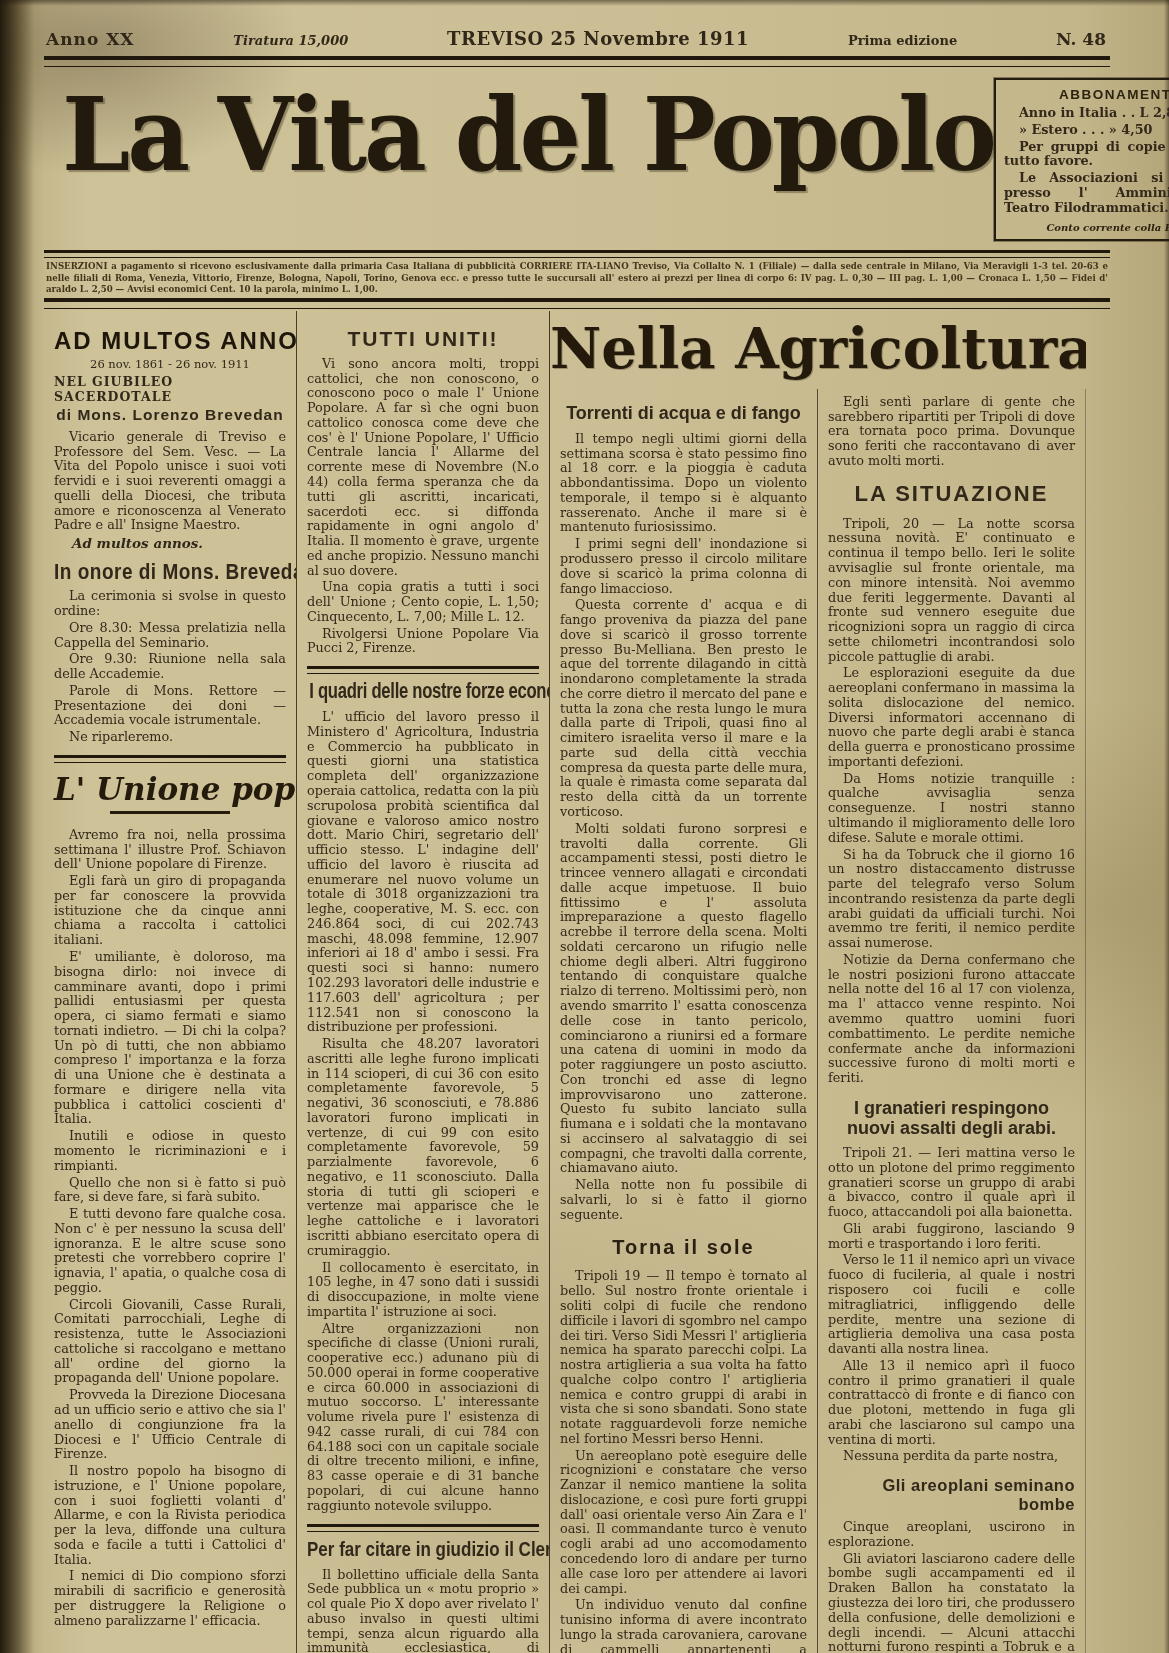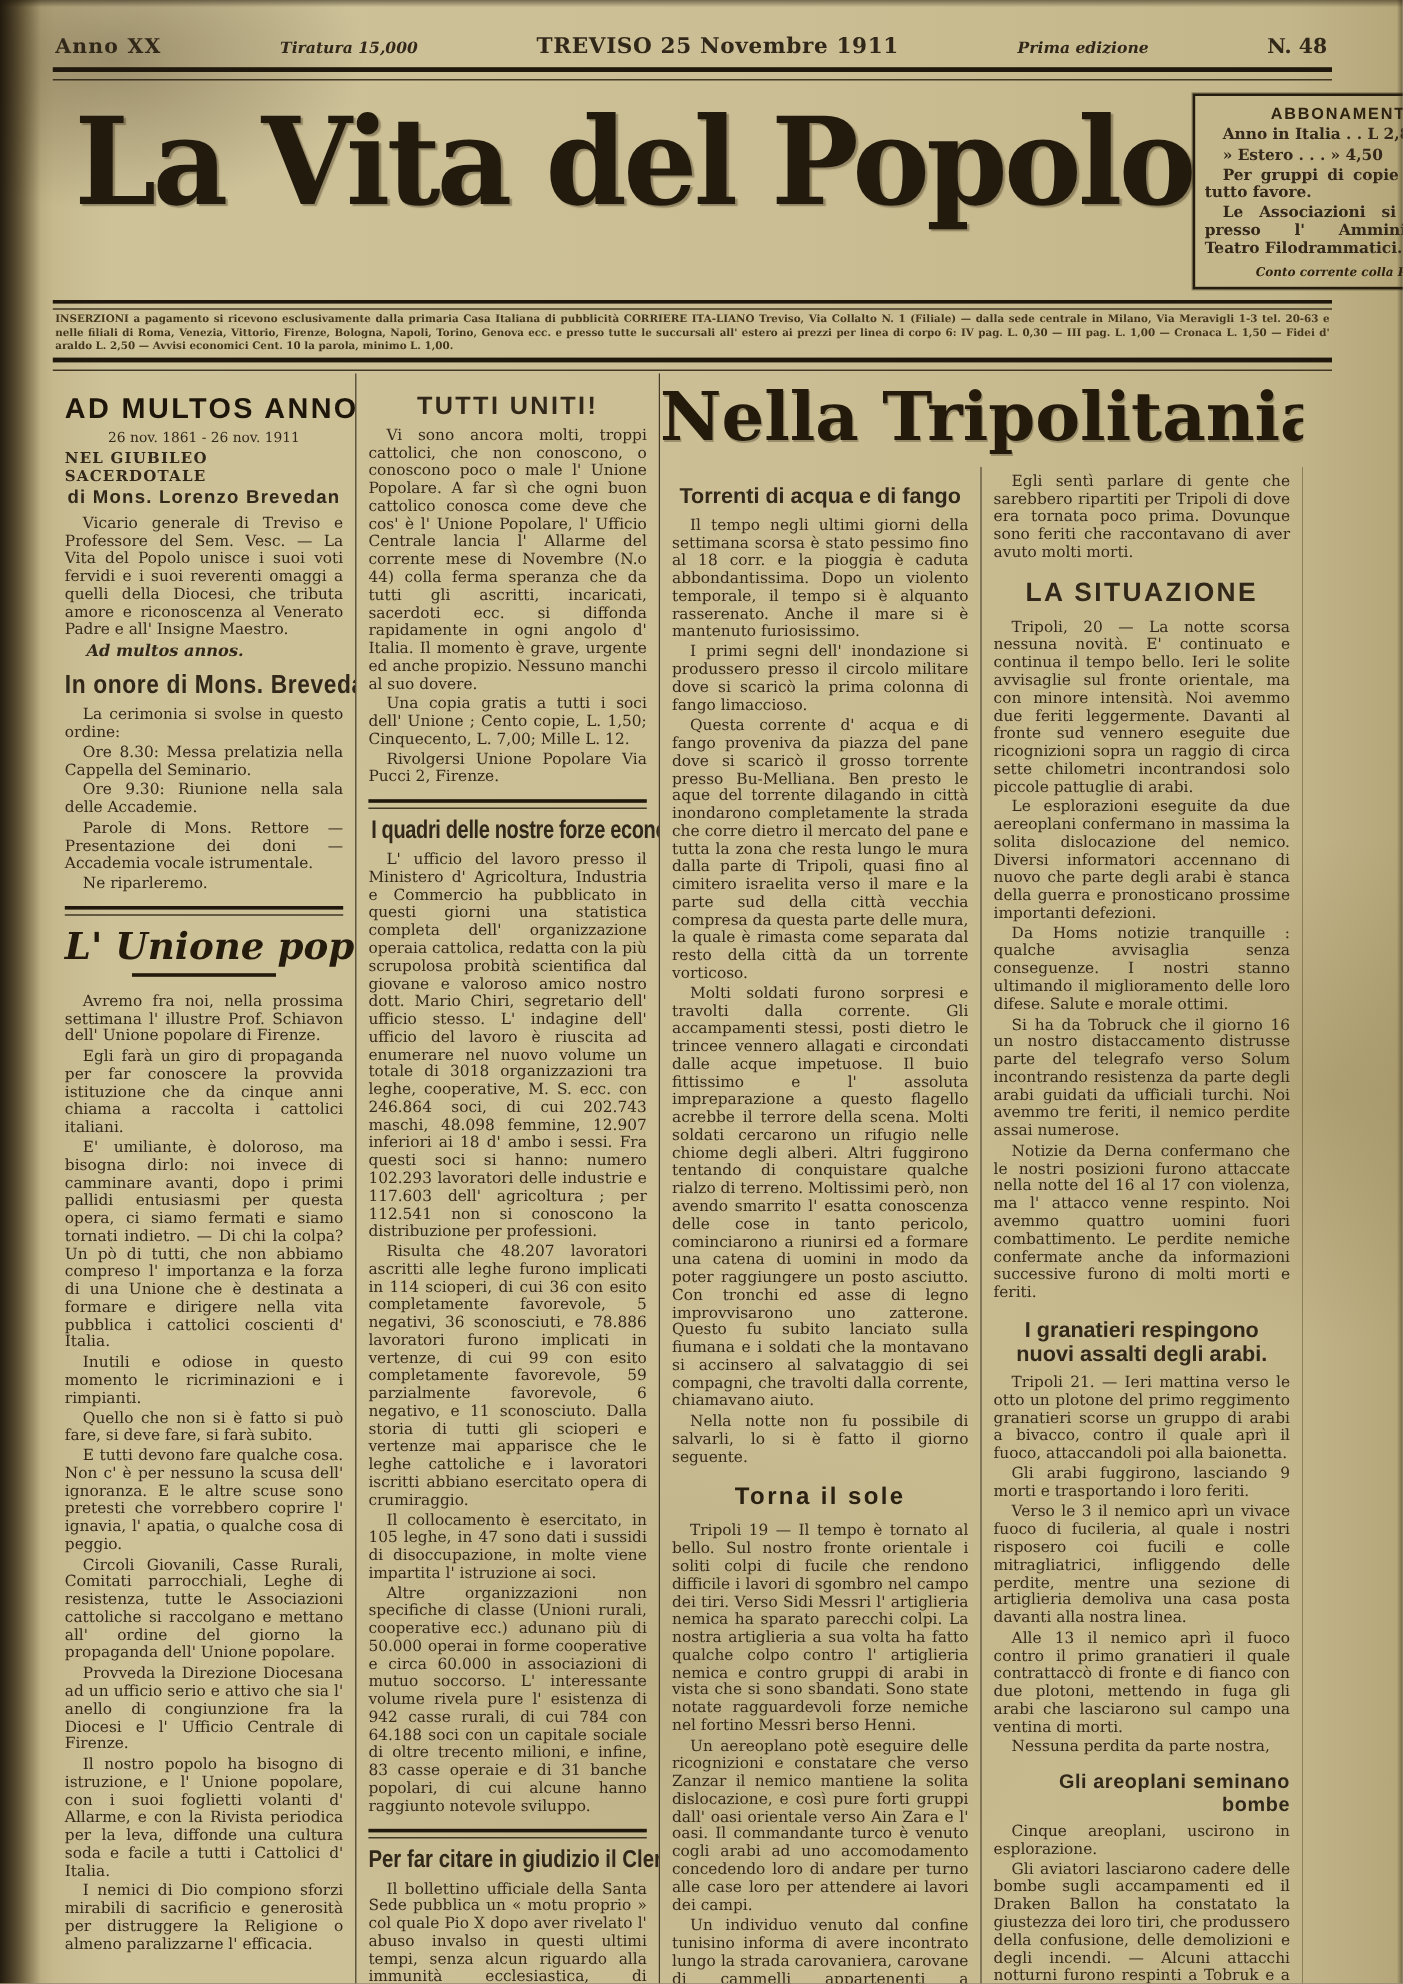--- a/index.html
+++ b/index.html
@@ -22,21 +22,21 @@
     }
   .edge-top{position:absolute;left:0;top:0;width:100%;height:6px;background:linear-gradient(180deg,rgba(30,22,10,.5),rgba(30,22,10,0));}
   .edge-right{position:absolute;right:0;top:0;width:5px;height:100%;background:linear-gradient(270deg,rgba(30,22,10,.45),rgba(30,22,10,0));}
   .inner{position:absolute;left:44px;top:24px;width:1066px;}
 
   
   .topbar{display:flex;align-items:baseline;justify-content:space-between;padding:4px 4px 6px 2px;}
   .tb-anno{font-weight:bold;font-size:17px;letter-spacing:1px;}
   .tb-tiratura{font-style:italic;font-weight:bold;font-size:13px;}
   .tb-date{font-weight:bold;font-size:18px;letter-spacing:.5px;}
-  .tb-edition{font-style:italic;font-weight:bold;font-size:13px;text-align:center;}
+  .tb-edition{font-weight:bold;font-size:13px;text-align:center;}
   .tb-num{font-weight:bold;font-size:17px;}
 
   .rule-heavy{height:6px;border-top:4px solid #20180c;border-bottom:1px solid #20180c;margin:1px 0;}
   .rule-heavy.thin{height:4px;border-top:3px solid #20180c;}
 
   
   .masthead-row{display:flex;align-items:stretch;padding:2px 0 2px;}
   .masthead{
     flex:1;margin:0;padding:6px 0 2px 18px;
     font-size:97px;line-height:112px;font-weight:bold;
@@ -206,21 +206,21 @@
 
         <article>
           <h2 class="h-clero">Per far citare in giudizio il Clero</h2>
           <div class="paras">
               <p class="para">Il bollettino ufficiale della Santa Sede pubblica un « motu proprio » col quale Pio X dopo aver rivelato l' abuso invalso in questi ultimi tempi, senza alcun riguardo alla immunità ecclesiastica, di chiamare in giudizio davanti ai tribunali laici non soltanto chierici e sacerdoti, ma anche vescovi cardinali, minaccia la scomunica « latae sententiae » contro quei privati — siano laici o insigniti di sacri ordini — che si permettono di citare o di far comparire innanzi ai tribunali laici le persone degli ecclesiastici, sia in cause civili, sia in cause criminali, senza nessun previo permesso dell' autorità ecclesiastica.</p>
             </div>
         </article>
       </div>
 
       <div class="colright">
-        <h1 class="h-trip">Nella Tripolitania</h1>
+        <h1 class="h-trip">Nella Agricoltura</h1>
         <div class="trip-cols">
 
           <div class="col col3">
             <article>
               <h2 class="h-sub">Torrenti di acqua e di fango</h2>
               <div class="paras">
                   <p class="para">Il tempo negli ultimi giorni della settimana scorsa è stato pessimo fino al 18 corr. e la pioggia è caduta abbondantissima. Dopo un violento temporale, il tempo si è alquanto rasserenato. Anche il mare si è mantenuto furiosissimo.</p>
                   <p class="para">I primi segni dell' inondazione si produssero presso il circolo militare dove si scaricò la prima colonna di fango limaccioso.</p>
                   <p class="para">Questa corrente d' acqua e di fango proveniva da piazza del pane dove si scaricò il grosso torrente presso Bu-Melliana. Ben presto le aque del torrente dilagando in città inondarono completamente la strada che corre dietro il mercato del pane e tutta la zona che resta lungo le mura dalla parte di Tripoli, quasi fino al cimitero israelita verso il mare e la parte sud della città vecchia compresa da questa parte delle mura, la quale è rimasta come separata dal resto della città da un torrente vorticoso.</p>
                   <p class="para">Molti soldati furono sorpresi e travolti dalla corrente. Gli accampamenti stessi, posti dietro le trincee vennero allagati e circondati dalle acque impetuose. Il buio fittissimo e l' assoluta impreparazione a questo flagello acrebbe il terrore della scena. Molti soldati cercarono un rifugio nelle chiome degli alberi. Altri fuggirono tentando di conquistare qualche rialzo di terreno. Moltissimi però, non avendo smarrito l' esatta conoscenza delle cose in tanto pericolo, cominciarono a riunirsi ed a formare una catena di uomini in modo da poter raggiungere un posto asciutto. Con tronchi ed asse di legno improvvisarono uno zatterone. Questo fu subito lanciato sulla fiumana e i soldati che la montavano si accinsero al salvataggio di sei compagni, che travolti dalla corrente, chiamavano aiuto.</p>
@@ -251,21 +251,21 @@
                   <p class="para">Si ha da Tobruck che il giorno 16 un nostro distaccamento distrusse parte del telegrafo verso Solum incontrando resistenza da parte degli arabi guidati da ufficiali turchi. Noi avemmo tre feriti, il nemico perdite assai numerose.</p>
                   <p class="para">Notizie da Derna confermano che le nostri posizioni furono attaccate nella notte del 16 al 17 con violenza, ma l' attacco venne respinto. Noi avemmo quattro uomini fuori combattimento. Le perdite nemiche confermate anche da informazioni successive furono di molti morti e feriti.</p>
                 </div>
             </article>
 
             <article>
               <h2 class="h-granatieri">I granatieri respingono nuovi assalti degli arabi.</h2>
               <div class="paras">
                   <p class="para">Tripoli 21. — Ieri mattina verso le otto un plotone del primo reggimento granatieri scorse un gruppo di arabi a bivacco, contro il quale aprì il fuoco, attaccandoli poi alla baionetta.</p>
                   <p class="para">Gli arabi fuggirono, lasciando 9 morti e trasportando i loro feriti.</p>
-                  <p class="para">Verso le 3 il nemico aprì un vivace fuoco di fucileria, al quale i nostri risposero coi fucili e colle mitragliatrici, infliggendo delle perdite, mentre una sezione di artiglieria demoliva una casa posta davanti alla nostra linea.</p>
+                  <p class="para">Verso le 11 il nemico aprì un vivace fuoco di fucileria, al quale i nostri risposero coi fucili e colle mitragliatrici, infliggendo delle perdite, mentre una sezione di artiglieria demoliva una casa posta davanti alla nostra linea.</p>
                   <p class="para">Alle 13 il nemico aprì il fuoco contro il primo granatieri il quale contrattaccò di fronte e di fianco con due plotoni, mettendo in fuga gli arabi che lasciarono sul campo una ventina di morti.</p>
                   <p class="para">Nessuna perdita da parte nostra,</p>
                 </div>
             </article>
 
             <article>
               <h2 class="h-areoplani">Gli areoplani seminano bombe</h2>
               <div class="paras">
                   <p class="para">Cinque areoplani, uscirono in esplorazione.</p>
                   <p class="para">Gli aviatori lasciarono cadere delle bombe sugli accampamenti ed il Draken Ballon ha constatato la giustezza dei loro tiri, che produssero della confusione, delle demolizioni e degli incendi. — Alcuni attacchi notturni furono respinti a Tobruk e a Derna.</p>

